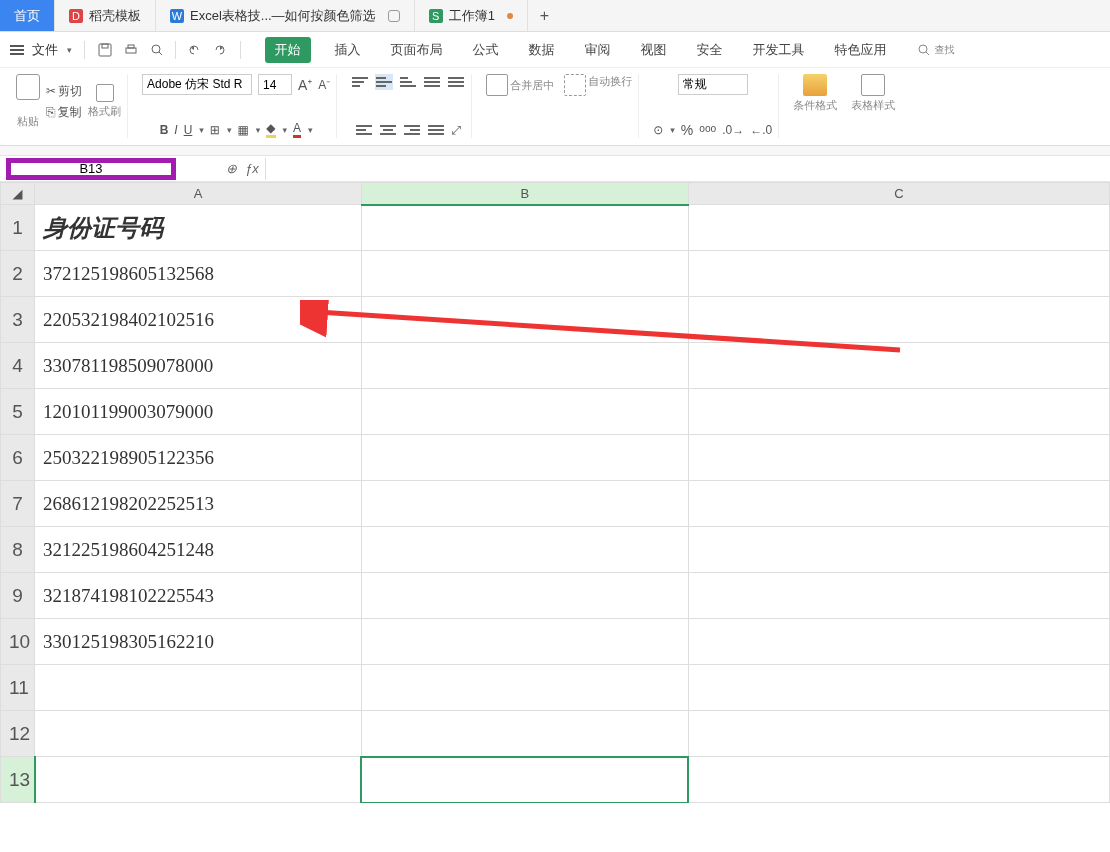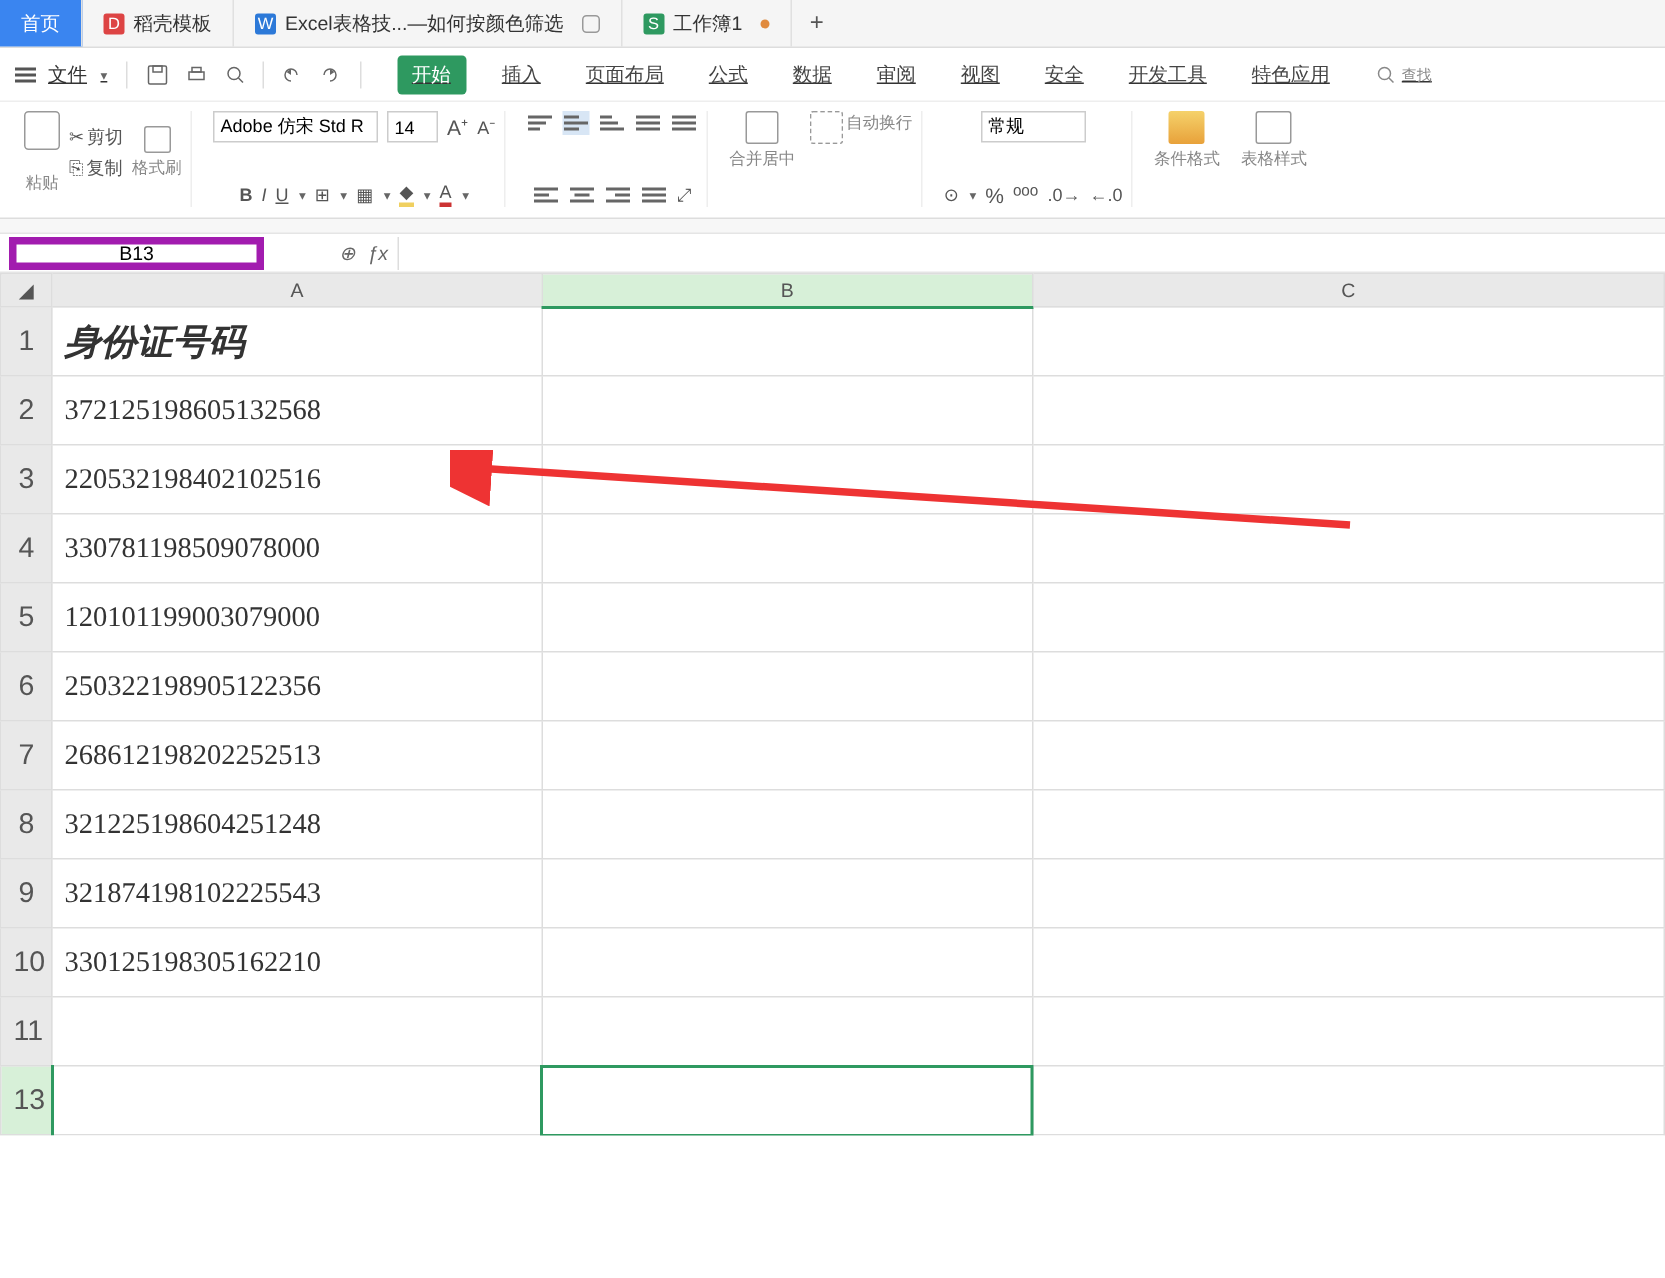--- a/index.html
+++ b/index.html
@@ -7,21 +7,21 @@
 .tabbar { display: flex; align-items: center; background: #f5f5f5; height: 32px; border-bottom: 1px solid #ddd; }
 .tab { display: flex; align-items: center; padding: 0 14px; height: 100%; gap: 6px; border-right: 1px solid #e0e0e0; cursor: pointer; }
 .tab.home { background: #3a85f0; color: #fff; }
 .tab-icon { width: 14px; height: 14px; display: inline-flex; align-items: center; justify-content: center; font-size: 11px; border-radius: 2px; }
 .tab-icon.red { background: #d44; color: #fff; }
 .tab-icon.blue { background: #2c79d8; color: #fff; }
 .tab-icon.green { background: #2e9960; color: #fff; }
 .tab .dot { width: 6px; height: 6px; background: #e08a3e; border-radius: 50%; margin-left: 6px; }
 .tab .speech { width: 12px; height: 12px; border: 1px solid #999; border-radius: 3px; margin-left: 6px; }
 .newtab { padding: 0 12px; font-size: 16px; color: #555; cursor: pointer; }
-.menubar { display: flex; align-items: center; height: 36px; border-bottom: 1px solid #eee; gap: 12px; padding: 0 10px; text-decoration: underline; }
+.menubar { display: flex; align-items: center; height: 36px; border-bottom: 1px solid #eee; gap: 12px; padding: 0 10px; }
 .menu-left { display: flex; align-items: center; gap: 8px; }
 .hamburger { display: flex; flex-direction: column; gap: 2px; cursor: pointer; }
 .hamburger span { width: 14px; height: 2px; background: #555; }
 .file-label { font-size: 13px; color: #333; cursor: pointer; }
 .qat { display: flex; align-items: center; gap: 10px; color: #666; }
 .qat-btn { width: 16px; height: 16px; cursor: pointer; display: flex; align-items: center; justify-content: center; }
 .sep { width: 1px; height: 18px; background: #ddd; }
 .menu-tabs { display: flex; align-items: center; gap: 18px; margin-left: 12px; }
 .mtab { font-size: 13px; color: #444; cursor: pointer; padding: 4px 6px; }
 .mtab.active { background: #2e9960; color: #ffffff; border-radius: 3px; padding: 4px 10px; }
@@ -239,21 +239,21 @@
       <div class="align-btn">
           <span></span>
           <span></span>
           <span></span>
         </div>
       <span>⤢</span>
     </div>
   </div>
   <div class="rgroup">
     <div style="display:flex;gap:10px">
-      <div style="display:flex;flex-direction:column;align-items:center;gap:2px">
+      <div style="display:flex;flex-direction:row;align-items:center;gap:2px">
         <div class="tool-ico" style="width:22px;height:22px"></div>
         <span class="rgroup-label">合并居中</span>
       </div>
       <div style="display:flex;flex-direction:row;gap:2px">
         <div class="tool-ico" style="width:22px;height:22px;border-style:dashed"></div>
         <span class="rgroup-label">自动换行</span>
       </div>
     </div>
   </div>
   <div class="rgroup">
@@ -371,20 +371,26 @@
           <td></td>
           <td></td>
         </tr>
     <tr>
           <td class="rowhdr">11</td>
           <td></td>
           <td></td>
           <td></td>
         </tr>
     <tr>
+          <td class="rowhdr">12</td>
+          <td></td>
+          <td></td>
+          <td></td>
+        </tr>
+    <tr>
           <td class="rowhdr sel">13</td>
           <td></td>
           <td class="selcell"></td>
           <td></td>
         </tr>
   </tbody>
 </table>
 
 <svg class="arrow-svg" width="620" height="60">
   <defs>

